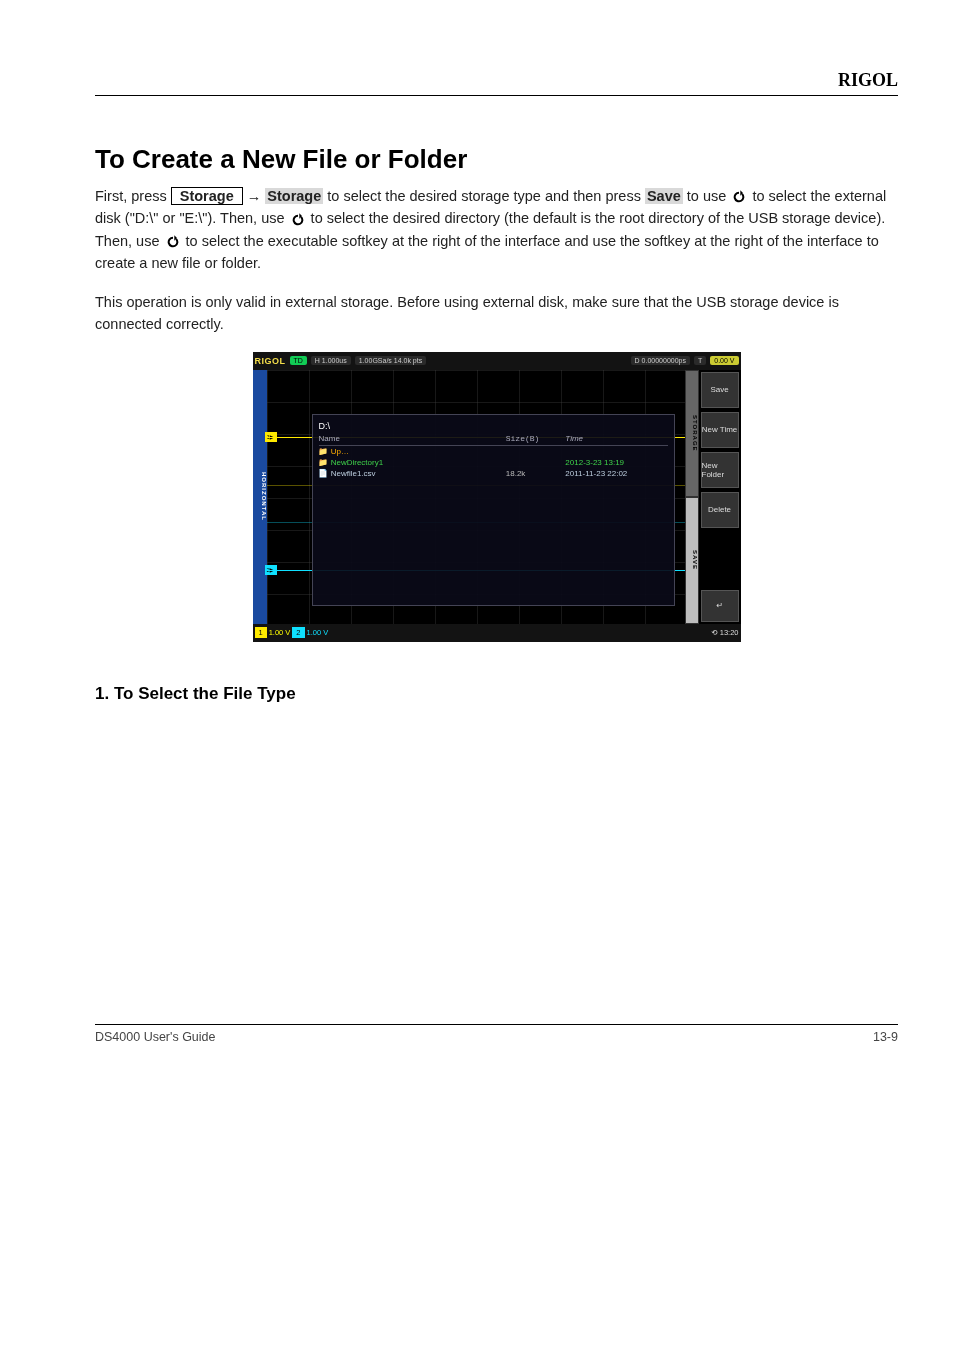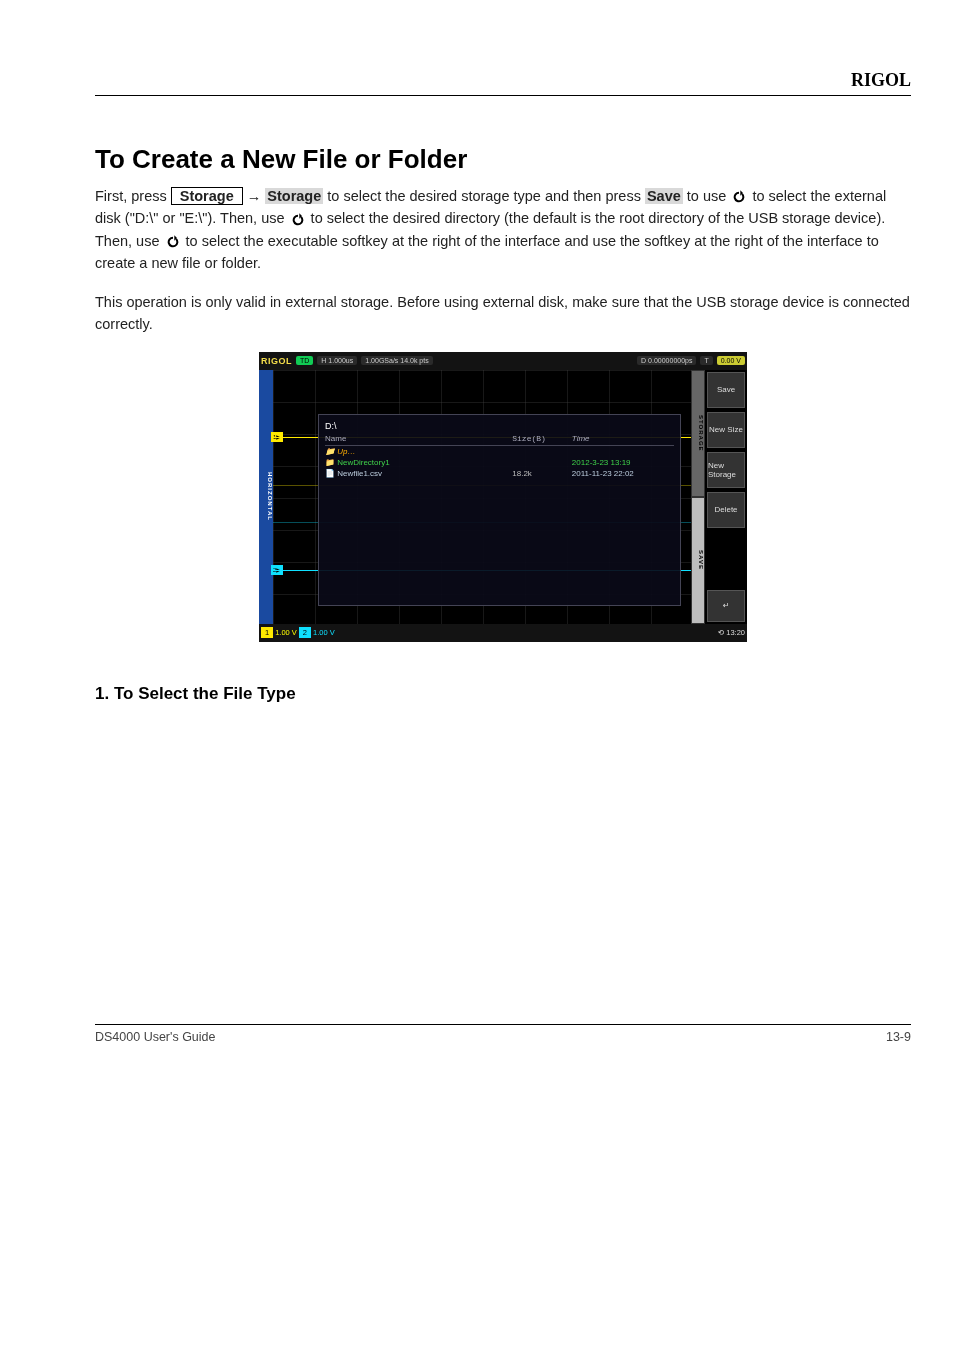--- a/index.html
+++ b/index.html
@@ -4,21 +4,21 @@
 <style>
   * { box-sizing: border-box; margin: 0; padding: 0; }
   body {
     font-family: "Times New Roman", serif;
     background: #fff;
     color: #000;
     width: 954px;
     margin: 0 auto;
   }
   .page {
-    padding: 70px 43px 60px 95px;
+    padding: 70px 56px 60px 95px;
     position: relative;
   }
   .header-right {
     text-align: right;
     font-weight: bold;
     font-size: 18px;
     margin-bottom: 4px;
   }
   .hr-line {
     border: none;
@@ -141,21 +141,21 @@
   }
   .fb-path { color: #fff; font-size: 9px; margin-bottom: 3px;}
   .fb-head { display:flex; border-bottom:1px solid #445; padding-bottom:2px; color:#aab; }
   .fb-head span:nth-child(1){ flex:2.2; }
   .fb-head span:nth-child(2){ flex:0.7;font-family:Liberation Mono, monospace; }
   .fb-head span:nth-child(3){ flex:1.2;font-style:italic; }
   .fb-row { display:flex; padding:1px 0;}
   .fb-row span:nth-child(1){ flex:2.2; }
   .fb-row span:nth-child(2){ flex:0.7; color:#bbb;}
   .fb-row span:nth-child(3){ flex:1.2; color:#3fd24a;}
-  .fol { color:#ffae00;font-style:italic; }
+  .fol { color:#ffae00; }
   .grn { color:#3fd24a; }
   .side-menu {
     width: 56px;
     display: flex;
     flex-direction: row;
   }
   .side-tabs {
     width: 14px;
     display:flex;
     flex-direction:column;
@@ -288,22 +288,22 @@
           </div>
         </div>
       </div>
       <div class="side-menu">
         <div class="side-tabs">
           <div class="side-tab">STORAGE</div>
           <div class="side-tab active">SAVE</div>
         </div>
         <div class="side-buttons">
           <div class="sbtn">Save</div>
-          <div class="sbtn">New Size</div>
-          <div class="sbtn">New Storage</div>
+          <div class="sbtn">New Time</div>
+          <div class="sbtn">New Folder</div>
           <div class="sbtn">Delete</div>
           <div class="sbtn back">↵</div>
         </div>
       </div>
     </div>
     <div class="scope-bottom">
       <span class="ch1b">1</span>
       <span class="yel">1.00 V</span>
       <span class="ch2b">2</span>
       <span style="color:#0fe0ff">1.00 V</span>

